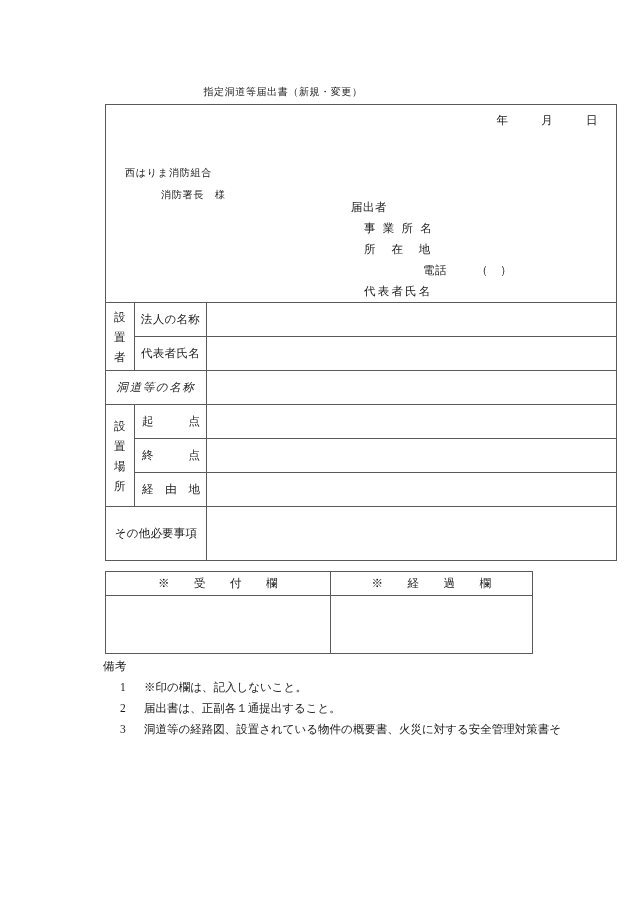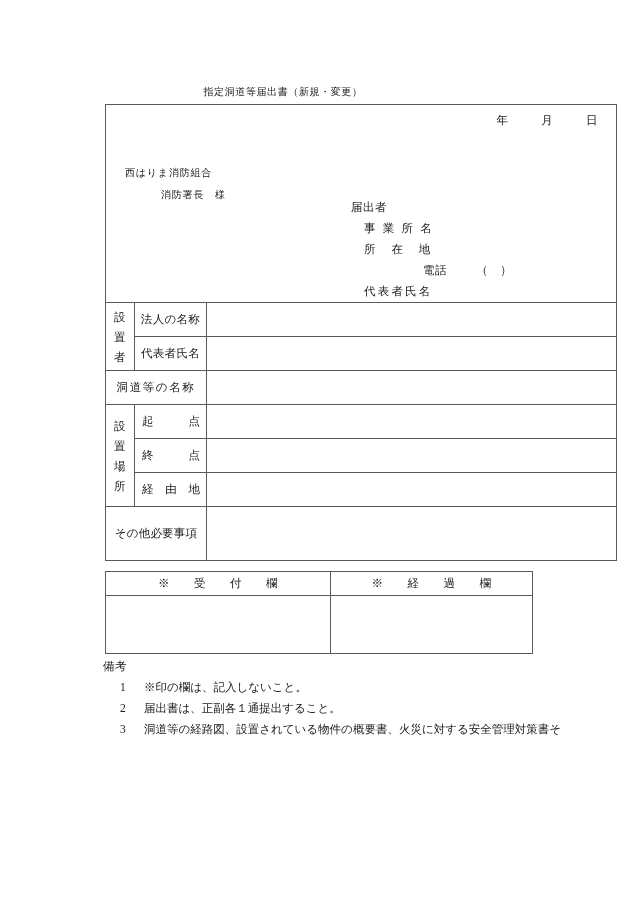--- a/index.html
+++ b/index.html
@@ -128,21 +128,21 @@
     letter-spacing: 1.6px;
   }
   .spread {
     display: inline-block;
     width: 58px;
     display: flex;
     justify-content: space-between;
     padding: 0 7px;
   }
   .row-h { height: 33px; }
-  .row-h-name { height: 33px; }
+  .row-h-name { height: 33px; font-style: italic; }
   .row-other { height: 53px; margin-top: 42px; }
   .val-cell { }
 
   
   .receipt-table {
     position: absolute;
     left: 105px;
     top: 571px;
     width: 428px;
     border-collapse: collapse;

